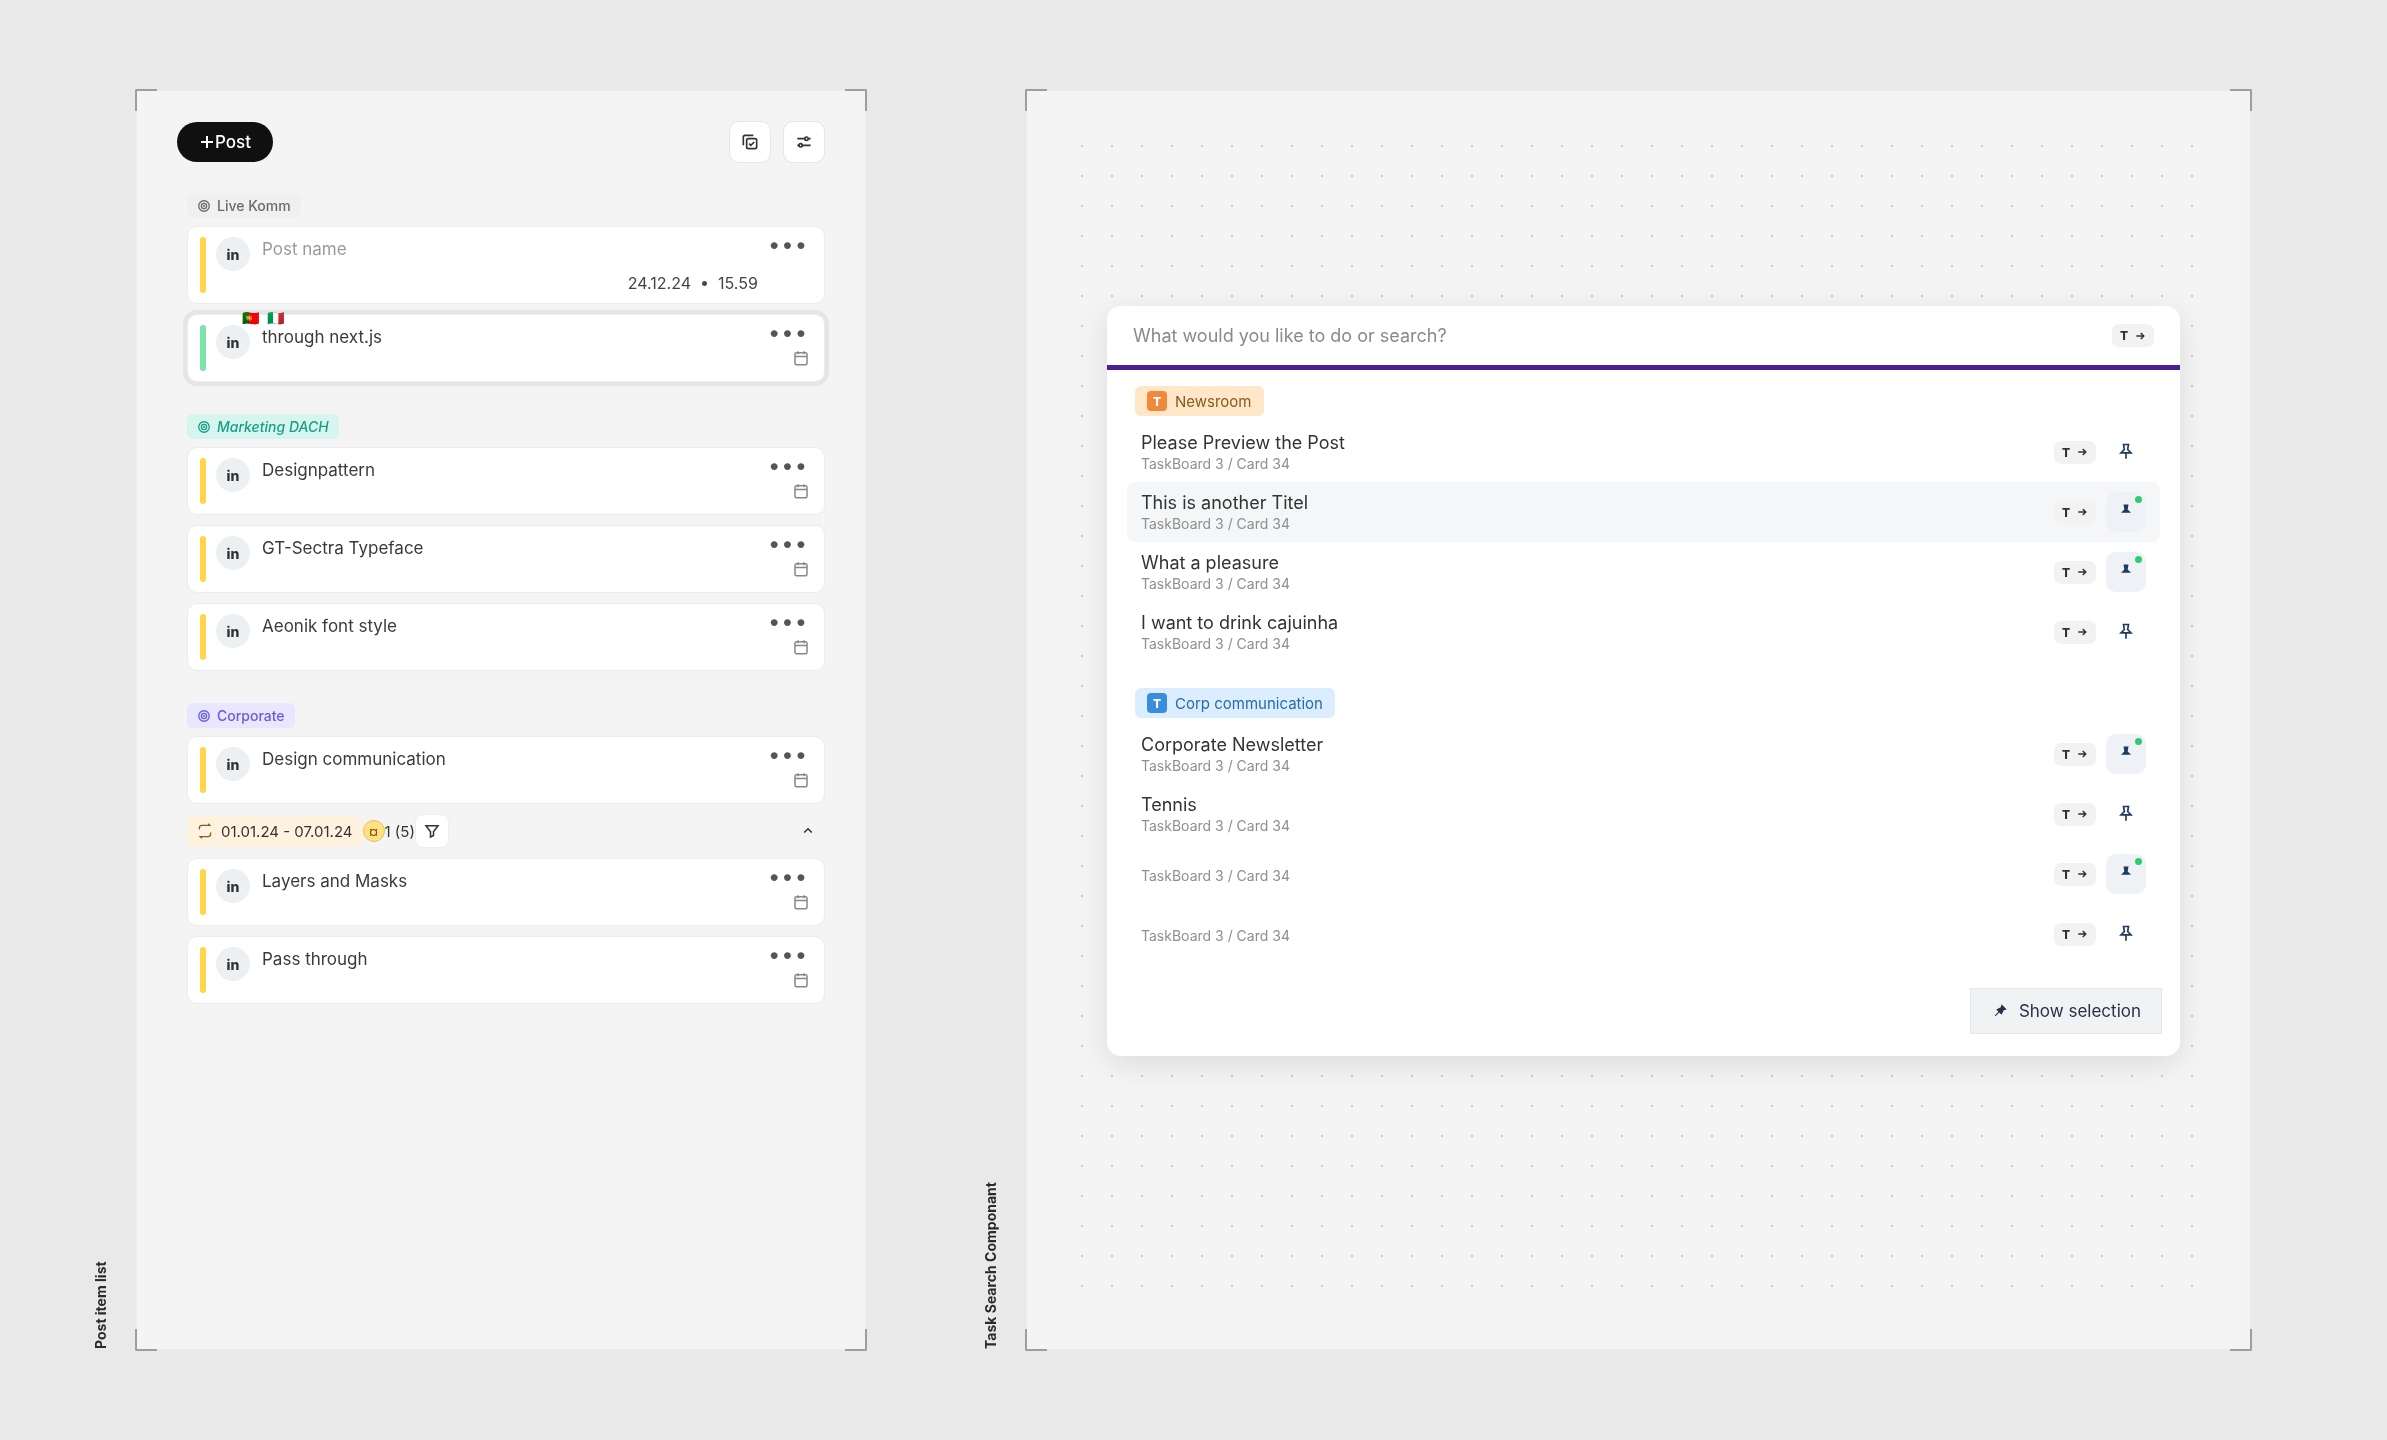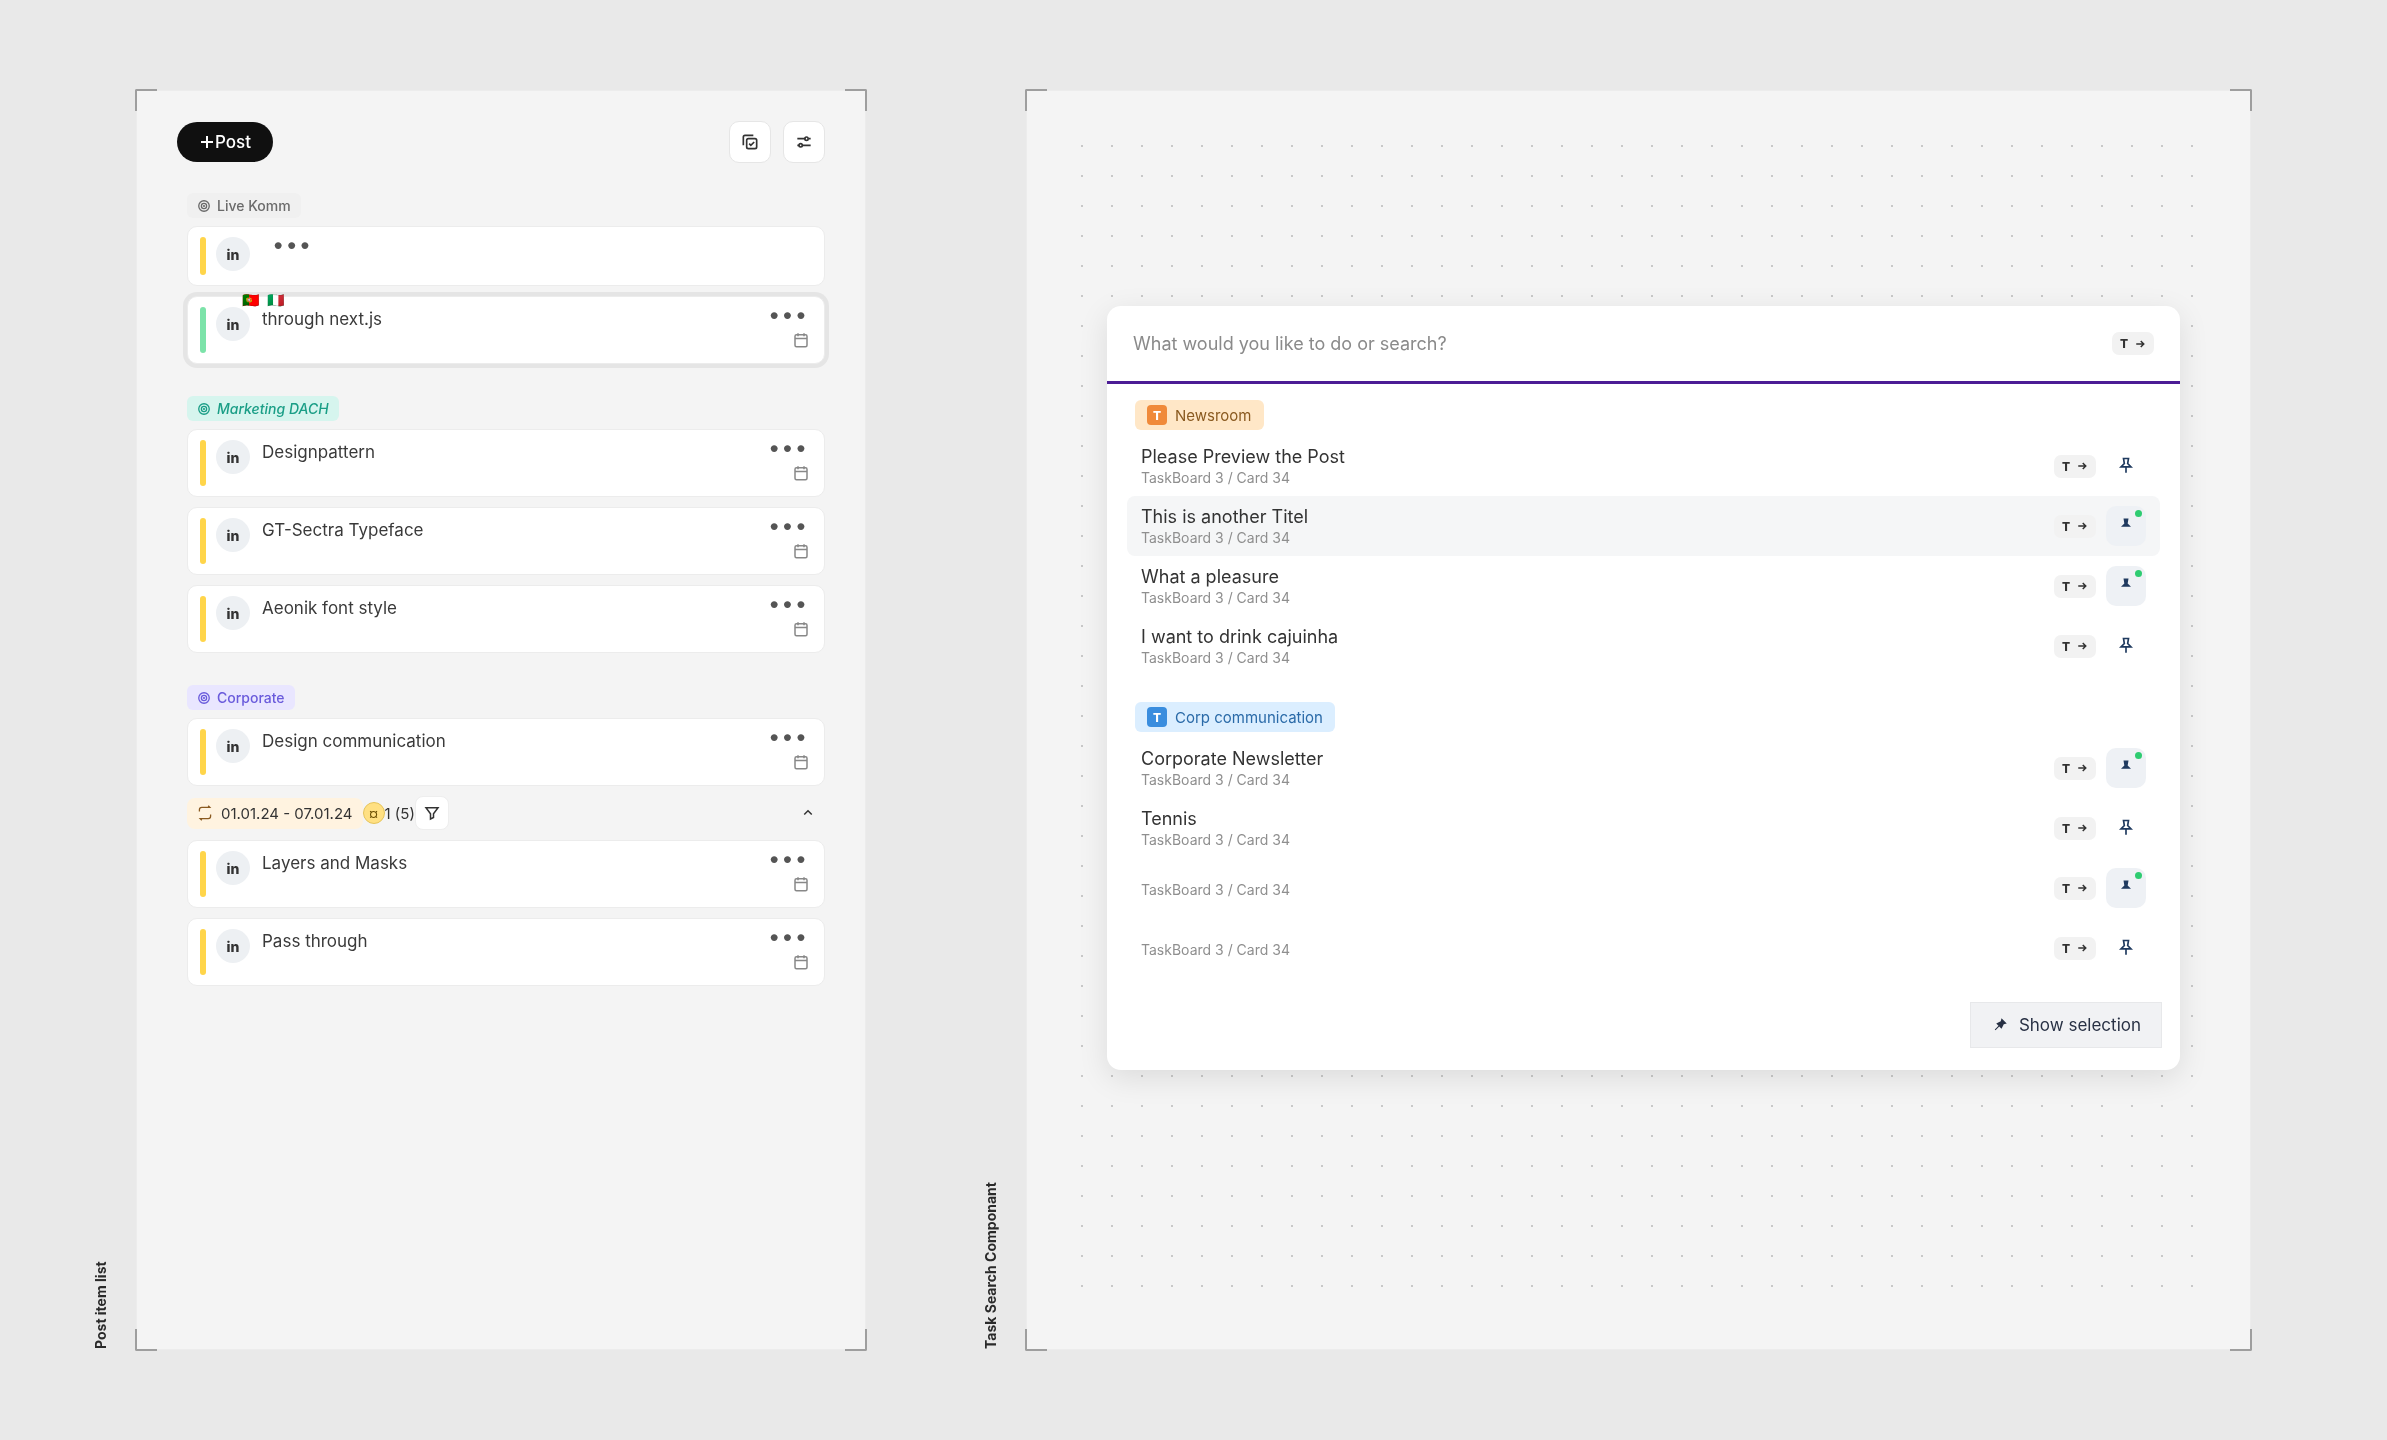--- a/index.html
+++ b/index.html
@@ -59,21 +59,21 @@
 
   .interval{display:flex;align-items:center;margin:6px 0 10px 10px}
   .chip{display:inline-flex;align-items:center;gap:8px;background:#fff3e0;color:#333;border-radius:8px;padding:6px 10px;font-size:15px}
   .coin{width:22px;height:22px;border-radius:50%;background:#ffe082;border:1px solid #e6c45a;display:inline-flex;align-items:center;justify-content:center;font-size:12px;color:#6b4e00;font-weight:700}
   .count{font-size:15px;color:#333}
   .iconbox{width:34px;height:34px;border-radius:8px;background:#fff;border:1px solid #eee;display:flex;align-items:center;justify-content:center;cursor:pointer}
   .iconbox svg{width:18px;height:18px}
 
   
   .search-card{position:absolute;left:80px;right:70px;top:215px;background:var(--card);border-radius:14px;box-shadow:var(--shadow);overflow:hidden}
-  .search-head{display:flex;align-items:center;padding:26px 26px;border-bottom:3px solid #4c1d95}
+  .search-head{display:flex;align-items:center;padding:18px 26px;border-bottom:5px solid #4c1d95}
   .search-head span.q{color:#8a8a8a;font-size:18px}
   .pill{display:inline-flex;align-items:center;gap:6px;background:#f2f2f2;border-radius:7px;padding:4px 8px}
   .pill .t{font-weight:800;font-size:12px;color:#333}
   .pill svg{width:12px;height:12px}
   .section{padding:16px 20px 10px}
   .sec-tag{display:inline-flex;align-items:center;gap:8px;padding:5px 12px;border-radius:6px;font-size:15px;margin-bottom:6px;margin-left:8px}
   .sec-tag .tb{width:20px;height:20px;border-radius:4px;display:flex;align-items:center;justify-content:center;color:#fff;font-size:12px;font-weight:800}
   .row{display:flex;align-items:center;padding:10px 14px;border-radius:8px}
   .row.hl{background:#f5f6f7}
   .row .txt{flex:1}
@@ -129,20 +129,24 @@
           <div class="group"><div class="tag" style="background: rgb(240, 240, 240); color: rgb(106, 106, 106);">
               <svg viewBox="0 0 16 16" fill="none" stroke="currentColor" stroke-width="1.5">
                 <circle cx="8" cy="8" r="6"></circle>
                 <circle cx="8" cy="8" r="3"></circle>
                 <circle cx="8" cy="8" r=".5" fill="currentColor"></circle>
               </svg>
               <span>Live Komm</span>
             </div><div class="card">
               <div class="stripe y"></div>
               <div class="ico-in">in</div>
+              <div class="card-body">
+                <div class="card-title muted">Post name</div>
+                <div class="card-meta">24.12.24 &nbsp;•&nbsp; 15.59</div>
+              </div>
               <div class="card-actions">
                 <div class="dots">•••</div>
               </div>
             </div><div class="card selected">
               <div class="stripe g"></div>
               <div class="ico-in">in</div>
               <div class="card-body">
                 <div class="flags">🇵🇹 🇮🇹</div>
                 <div class="card-title">through next.js</div>
               </div>

